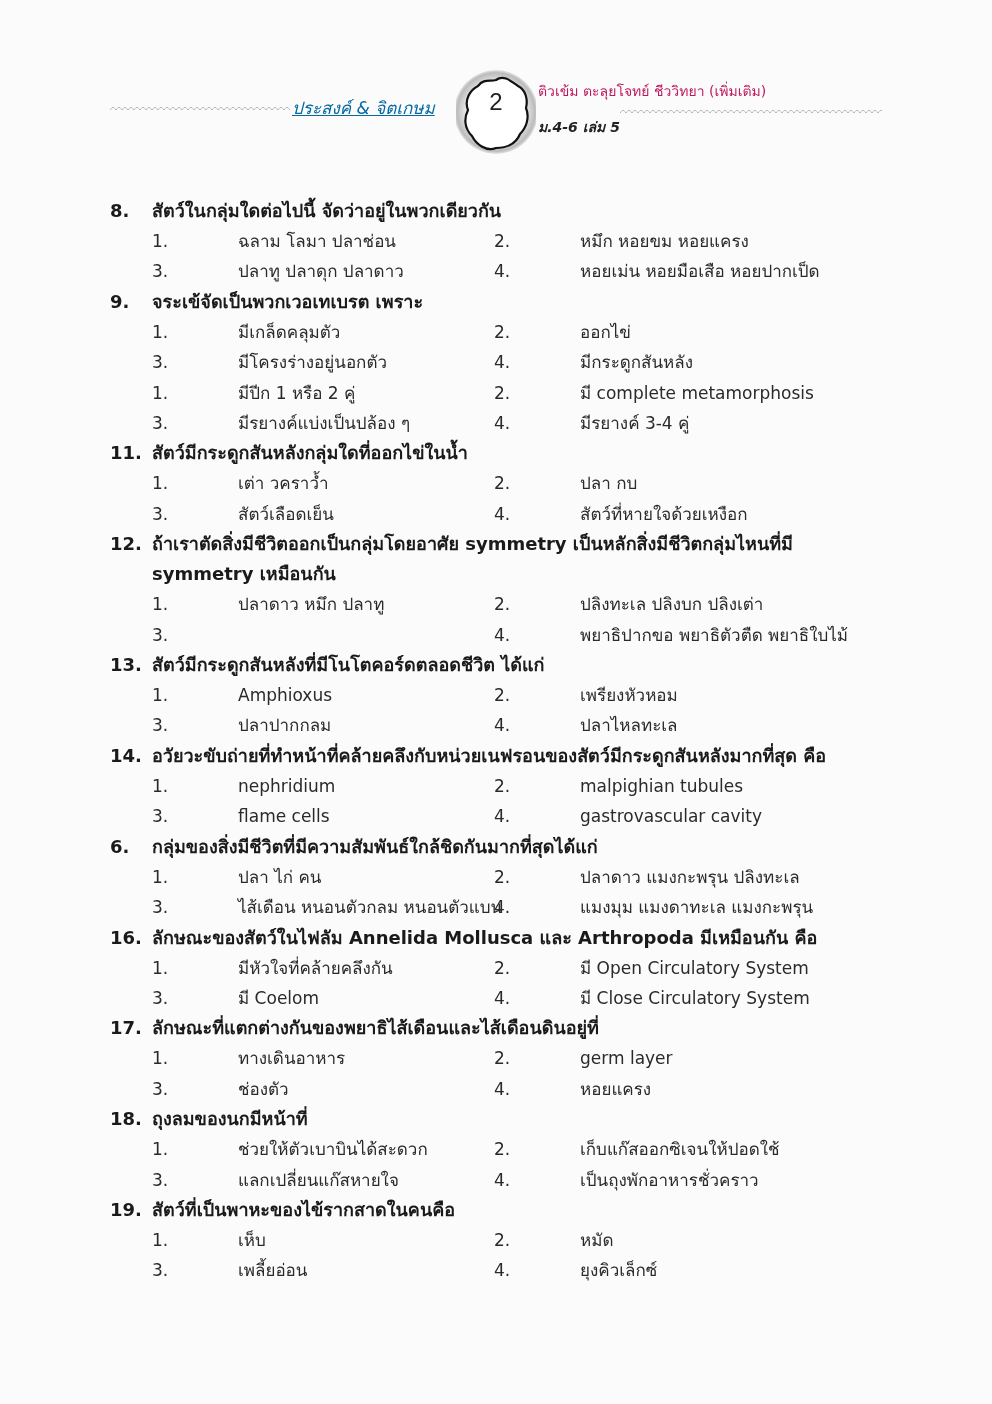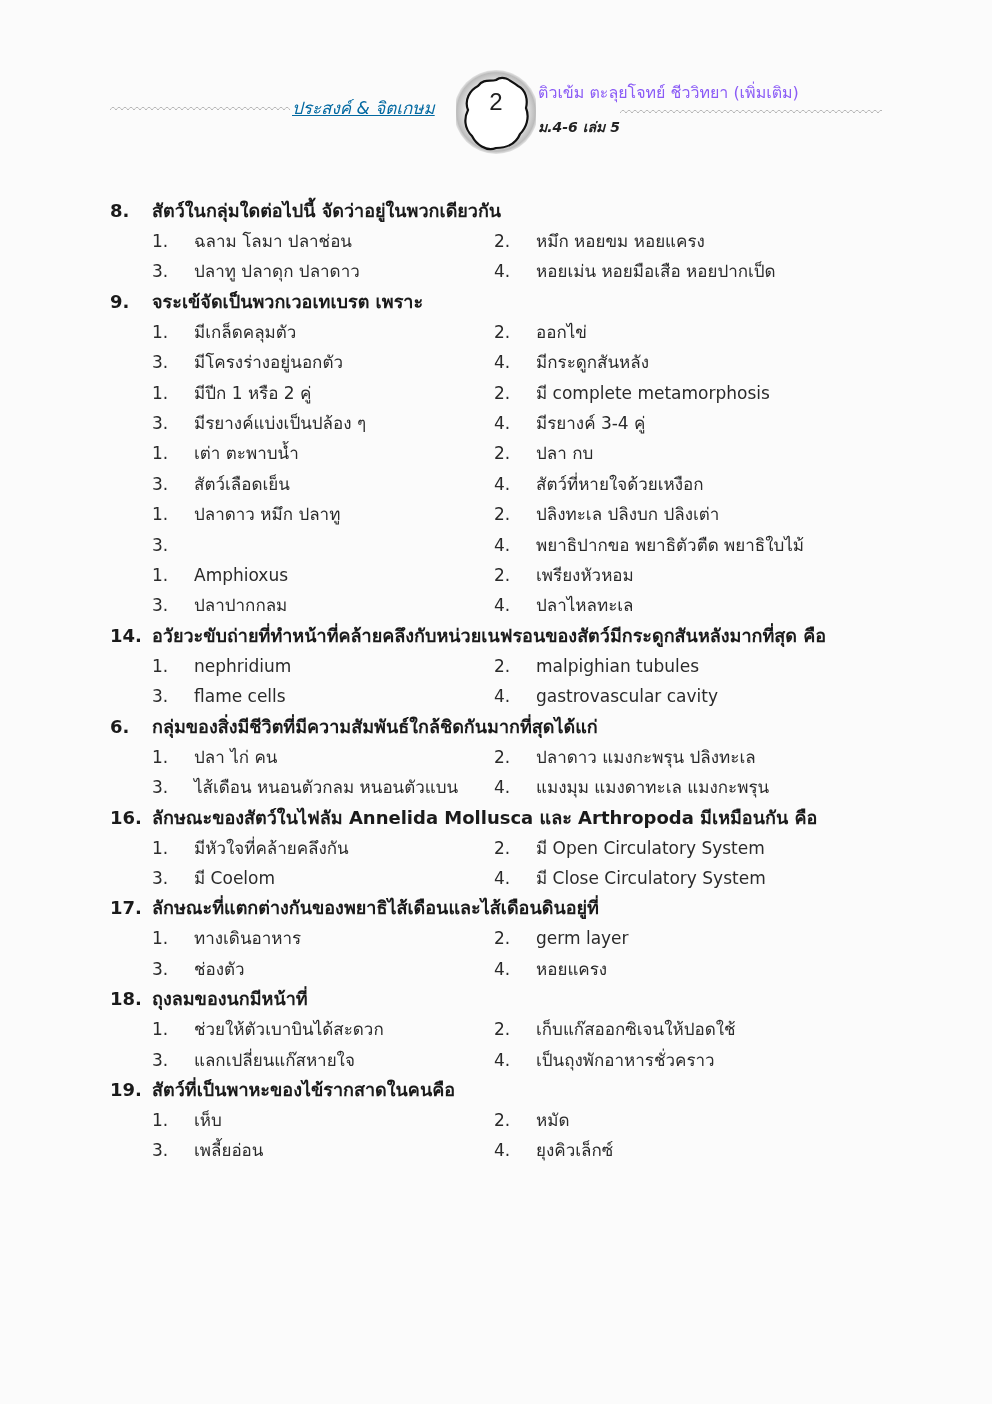--- a/index.html
+++ b/index.html
@@ -12,33 +12,33 @@
   .header { position: absolute; left: 0; top: 60px; width: 992px; height: 110px; }
   .wave { position: absolute; height: 6px; top: 44px;
     background-image: radial-gradient(circle at 3px 6px, transparent 2px, #888 2.3px, transparent 3px);
     background-size: 6px 6px; background-repeat: repeat-x; opacity: 0.9; }
   .wave.left { left: 110px; width: 180px; }
   .wave.right { left: 620px; width: 262px; top: 47px; }
   .h-left { position: absolute; left: 292px; top: 34px; font-size: 17px; font-style: italic; color: #0369a1; white-space: nowrap; text-decoration: underline; }
   .badge { position: absolute; left: 456px; top: 8px; width: 80px; height: 88px; }
   .badge svg { width: 80px; height: 88px; }
   .badge-num { position: absolute; left: 0; top: 20px; width: 80px; text-align: center; font-size: 24px; color: #222; font-family: "Liberation Sans", sans-serif; }
-  .h-right-top { position: absolute; left: 538px; top: 20px; font-size: 16px; color: #8b5cf6; white-space: nowrap; }
+  .h-right-top { position: absolute; left: 538px; top: 20px; font-size: 14px; color: #be185d; white-space: nowrap; }
   .h-right-bot { position: absolute; left: 538px; top: 56px; font-size: 14px; font-weight: bold; font-style: italic; color: #222; white-space: nowrap; }
 
   .content { position: absolute; left: 110px; top: 196px; width: 780px; }
   .q { margin: 0; }
   .q-head { display: flex; font-weight: bold; font-size: 18px; line-height: 30px; }
   .q-num { width: 42px; flex: none; }
   .q-text { flex: 1; }
   .opts { display: grid; grid-template-columns: 386px 1fr; }
   .opt { display: flex; font-size: 17px; line-height: 30.4px; color: #2a2a2a; }
   .opt-num { width: 42px; flex: none; padding-left: 42px; box-sizing: content-box; }
   .opt.right .opt-num { padding-left: 42px; }
-  .opt-text { white-space: nowrap; }
+  .opt-text { white-space: nowrap; margin-left: 44px; }
   .opt.right { margin-left: -44px; }
 </style>
 </head>
 <body>
 
 <div class="page">
 
   <div class="header">
     <div class="wave left"></div>
     <div class="h-left">ประสงค์ &amp; จิตเกษม</div>
@@ -124,59 +124,71 @@
             <span class="opt-num">3.</span>
             <span class="opt-text">มีรยางค์แบ่งเป็นปล้อง ๆ</span>
           </div>
           <div class="opt right">
             <span class="opt-num">4.</span>
             <span class="opt-text">มีรยางค์ 3-4 คู่</span>
           </div>
         </div>
       </div>
       <div class="q">
-        <div class="opts">
-          <div class="opt">
-            <span class="opt-num">1.</span>
-            <span class="opt-text">เต่า ตะพาบน้ำ</span>
+        <div class="q-head">
+          <span class="q-num">11.</span>
+          <span class="q-text">สัตว์มีกระดูกสันหลังกลุ่มใดที่ออกไข่ในน้ำ</span>
+        </div>
+        <div class="opts">
+          <div class="opt">
+            <span class="opt-num">1.</span>
+            <span class="opt-text">เต่า วคราว้ำ</span>
           </div>
           <div class="opt right">
             <span class="opt-num">2.</span>
             <span class="opt-text">ปลา กบ</span>
           </div>
           <div class="opt">
             <span class="opt-num">3.</span>
             <span class="opt-text">สัตว์เลือดเย็น</span>
           </div>
           <div class="opt right">
             <span class="opt-num">4.</span>
             <span class="opt-text">สัตว์ที่หายใจด้วยเหงือก</span>
           </div>
         </div>
       </div>
       <div class="q">
+        <div class="q-head">
+          <span class="q-num">12.</span>
+          <span class="q-text">ถ้าเราตัดสิ่งมีชีวิตออกเป็นกลุ่มโดยอาศัย symmetry เป็นหลักสิ่งมีชีวิตกลุ่มไหนที่มี symmetry เหมือนกัน</span>
+        </div>
         <div class="opts">
           <div class="opt">
             <span class="opt-num">1.</span>
             <span class="opt-text">ปลาดาว หมึก ปลาทู</span>
           </div>
           <div class="opt right">
             <span class="opt-num">2.</span>
             <span class="opt-text">ปลิงทะเล ปลิงบก ปลิงเต่า</span>
           </div>
           <div class="opt">
             <span class="opt-num">3.</span>
           </div>
           <div class="opt right">
             <span class="opt-num">4.</span>
             <span class="opt-text">พยาธิปากขอ พยาธิตัวตืด พยาธิใบไม้</span>
           </div>
         </div>
       </div>
       <div class="q">
+        <div class="q-head">
+          <span class="q-num">13.</span>
+          <span class="q-text">สัตว์มีกระดูกสันหลังที่มีโนโตคอร์ดตลอดชีวิต ได้แก่</span>
+        </div>
         <div class="opts">
           <div class="opt">
             <span class="opt-num">1.</span>
             <span class="opt-text">Amphioxus</span>
           </div>
           <div class="opt right">
             <span class="opt-num">2.</span>
             <span class="opt-text">เพรียงหัวหอม</span>
           </div>
           <div class="opt">

